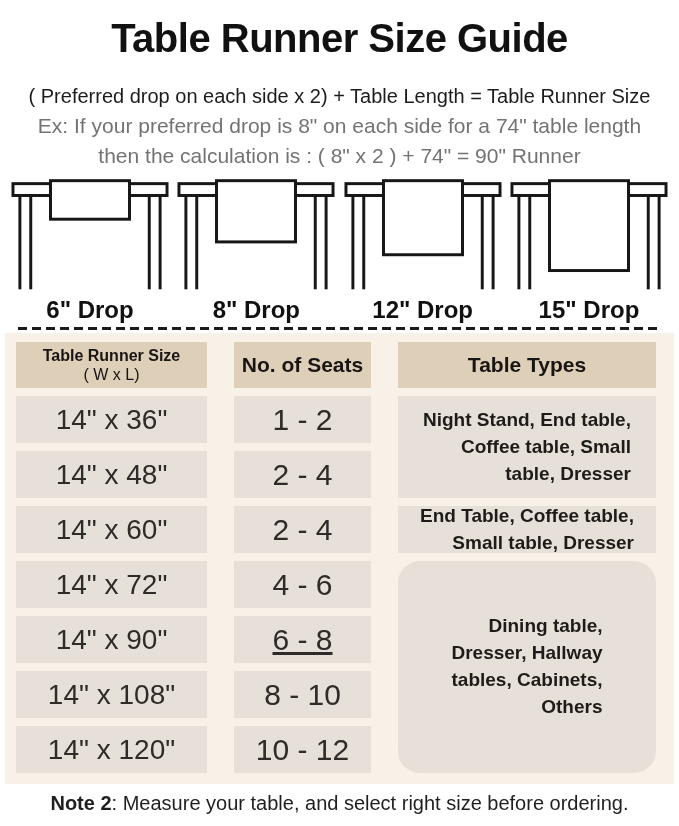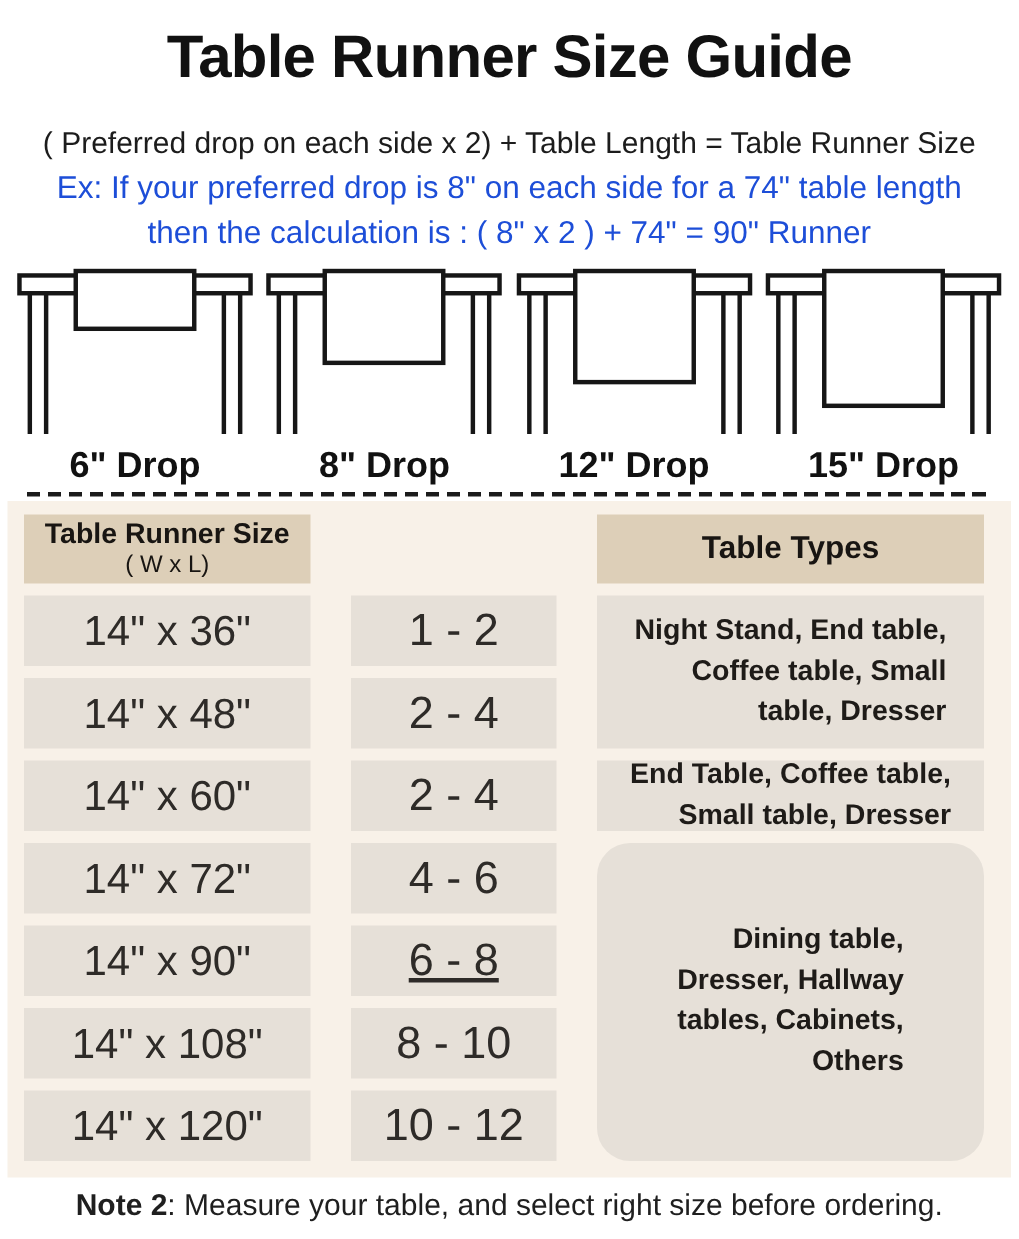--- a/index.html
+++ b/index.html
@@ -7,21 +7,21 @@
     width:679px;height:826px;overflow:hidden;background:#ffffff;
     font-family:"Liberation Sans","DejaVu Sans",sans-serif;color:#1b1b1b;
   }
   .page{width:679px;height:826px;position:relative;}
   
   .title{
     margin-top:16px;text-align:center;font-size:40px;font-weight:bold;
     letter-spacing:-0.5px;line-height:1.12;color:#111;
   }
   .formula{margin-top:23px;text-align:center;font-size:20px;line-height:1.25;color:#1c1c1c;}
-  .example{text-align:center;font-size:21px;line-height:1.25;margin-top:4px;color:#1d4ed8;}
+  .example{text-align:center;font-size:21px;line-height:1.25;margin-top:4px;color:#737373;}
   
   .diagrams{
     margin-top:9px;padding:0 10px;display:flex;justify-content:space-between;
   }
   .diagram{width:160px;text-align:center;}
   .diagram svg rect{fill:#ffffff;stroke:#161616;stroke-width:3;}
   .diagram svg line{stroke:#161616;stroke-width:3;}
   .drop-label{font-size:24px;font-weight:bold;margin-top:1px;color:#111;}
   .dashline{
     height:3px;margin:3px 18px 0 18px;
@@ -34,21 +34,21 @@
   }
   .grid{
     display:grid;
     grid-template-columns:191px 137px 258px;
     grid-template-rows:46px repeat(7,47px);
     row-gap:8px;column-gap:27px;
   }
   .cell{display:flex;align-items:center;justify-content:center;text-align:center;}
   .hdr{background:var(--tan,#ddcfb8);color:#181512;}
   .hdr-col1{grid-row:1;grid-column:1;flex-direction:column;line-height:1.1;}
-  .hdr-col1 .l1{font-size:19px;font-weight:bold;}
+  .hdr-col1 .l1{font-size:16px;font-weight:bold;}
   .hdr-col1 .l2{font-size:16px;margin-top:1px;}
   .hdr-col2{grid-row:1;grid-column:2;font-size:21px;font-weight:bold;}
   .hdr-col3{grid-row:1;grid-column:3;font-size:21px;font-weight:bold;}
   .datacell{background:var(--cellbg,#e6e0d8);color:#2e2b28;}
   .size-cell{font-size:28px;}
   .seats-cell{font-size:30px;}
   .type-cell{
     font-size:19px;font-weight:bold;line-height:1.42;color:#1e1b18;
     white-space:pre-line;background:var(--cellbg,#e6e0d8);text-align:right;
   }
@@ -103,20 +103,21 @@
     </div>
 
   <div class="dashline"></div>
 
   <div class="panel">
     <div class="grid">
       <div class="cell hdr hdr-col1">
         <div class="l1">Table Runner Size</div>
         <div class="l2">( W x L)</div>
       </div>
+      <div class="cell hdr hdr-col2">No. of Seats</div>
       <div class="cell hdr hdr-col3">Table Types</div>
 
     <div class="cell datacell size-cell" style="grid-area: 2 / 1;">14" x 36"</div>
         <div class="cell datacell seats-cell" style="grid-area: 2 / 2;">1 - 2</div>
         <div class="cell datacell size-cell" style="grid-area: 3 / 1;">14" x 48"</div>
         <div class="cell datacell seats-cell" style="grid-area: 3 / 2;">2 - 4</div>
         <div class="cell datacell size-cell" style="grid-area: 4 / 1;">14" x 60"</div>
         <div class="cell datacell seats-cell" style="grid-area: 4 / 2;">2 - 4</div>
         <div class="cell datacell size-cell" style="grid-area: 5 / 1;">14" x 72"</div>
         <div class="cell datacell seats-cell" style="grid-area: 5 / 2; text-align: right;">4 - 6</div>

